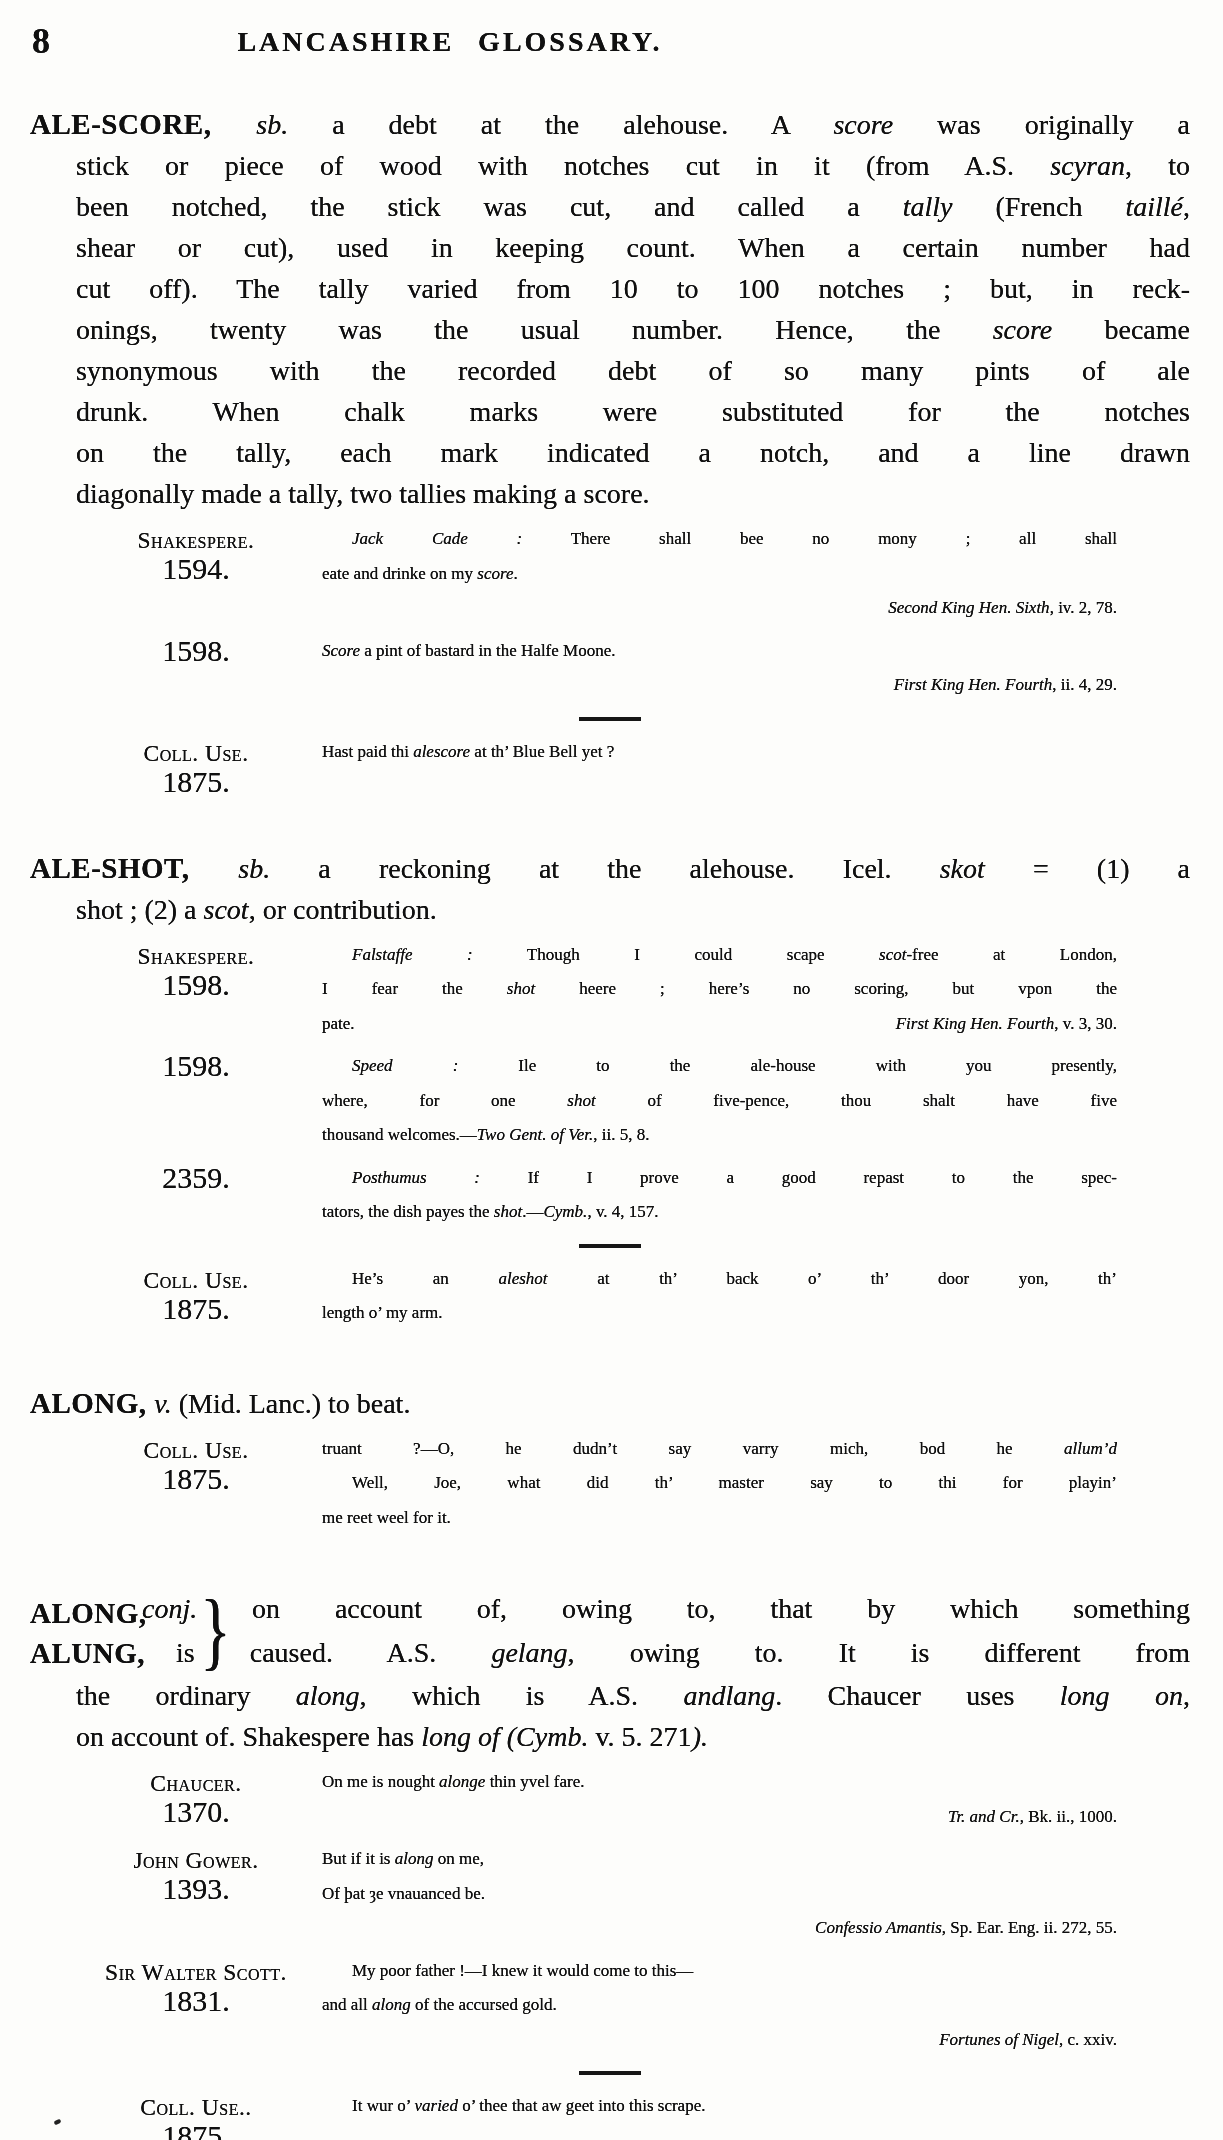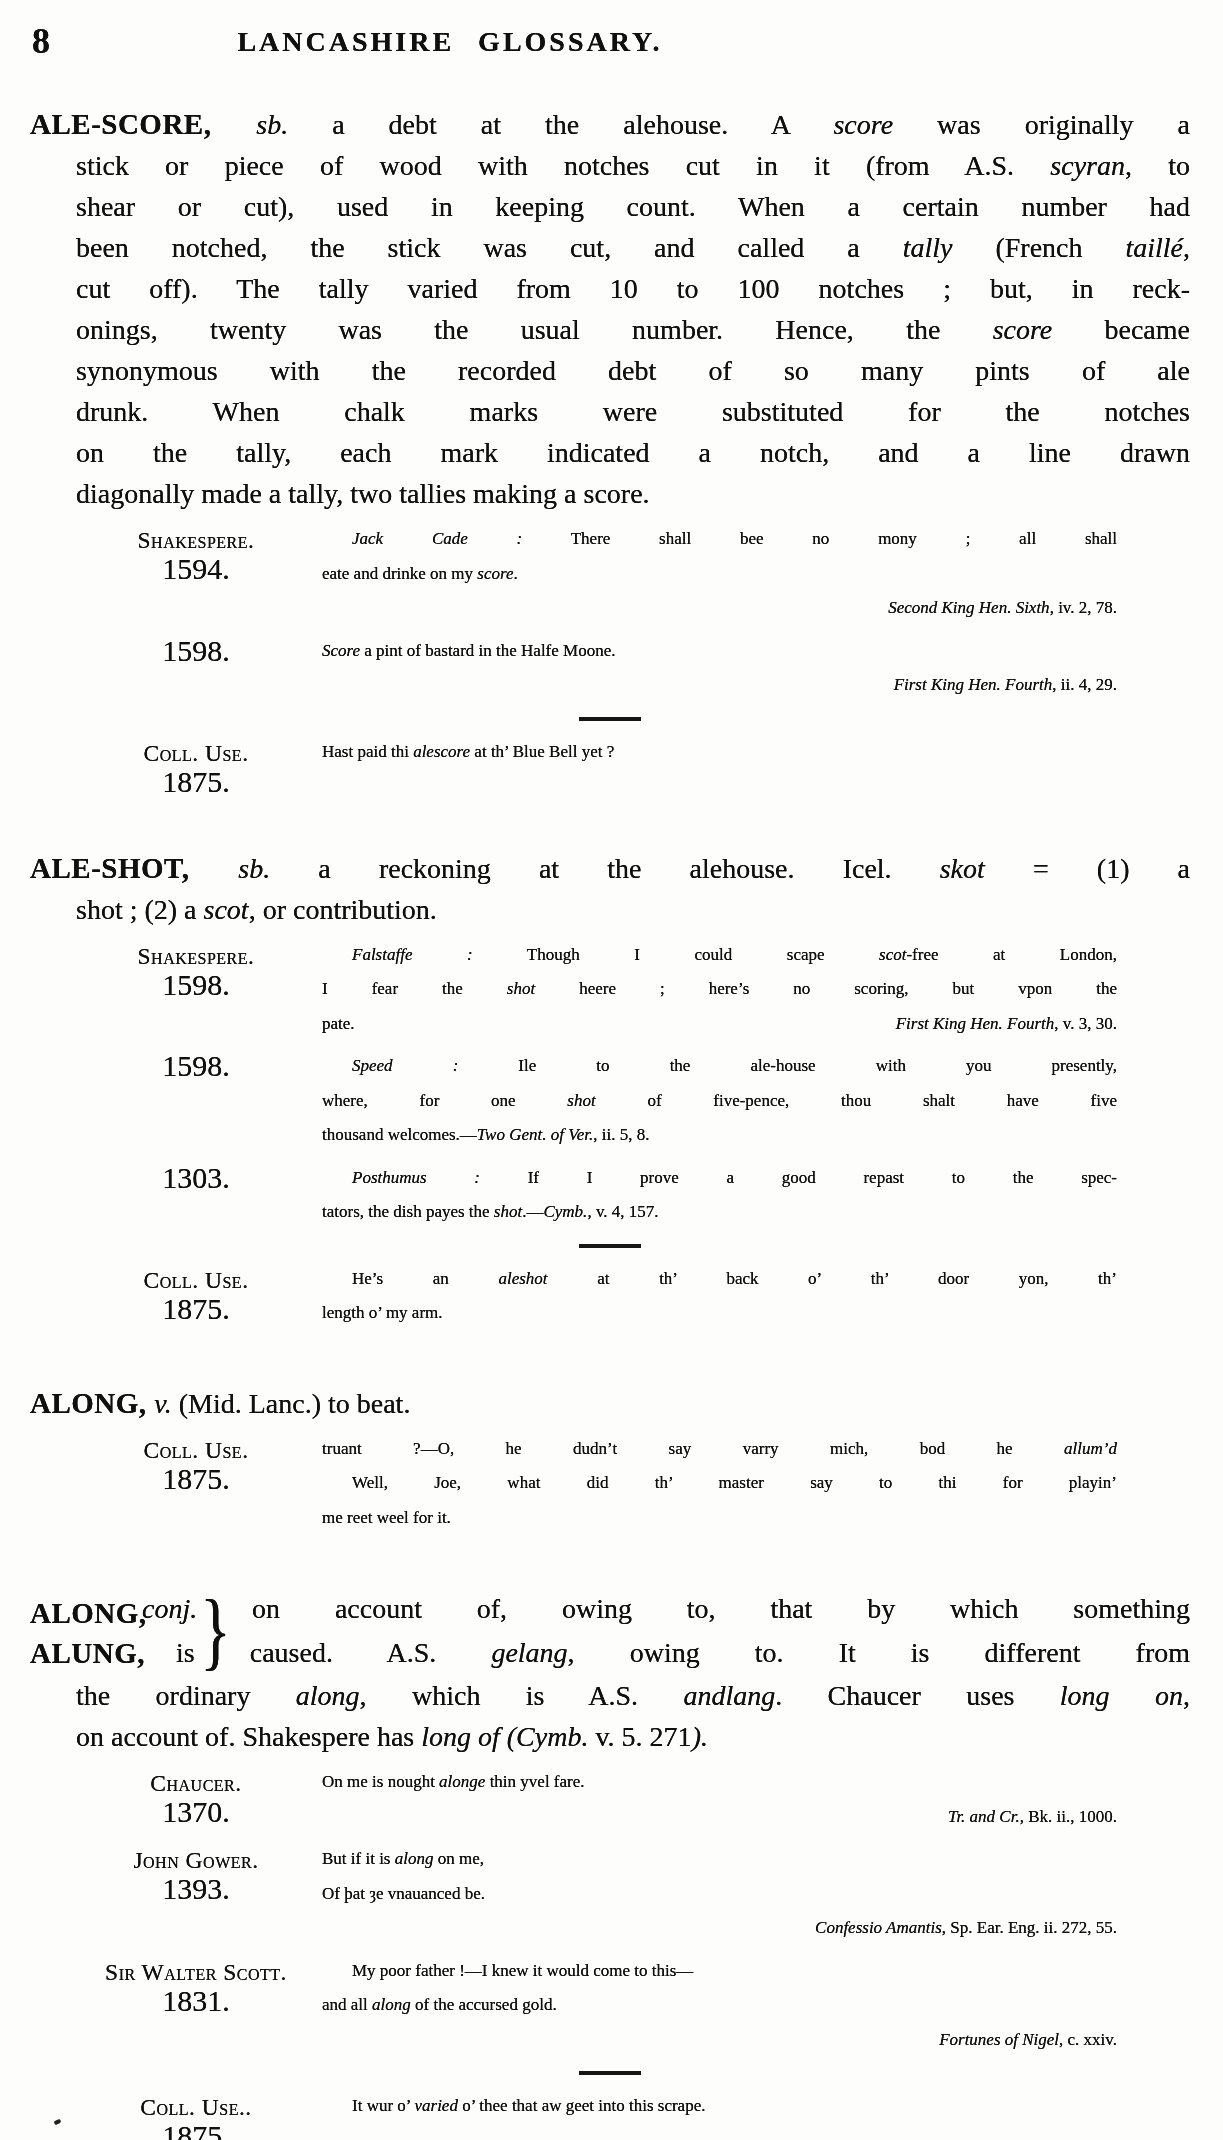--- a/index.html
+++ b/index.html
@@ -53,22 +53,22 @@
 
 <div class="page">
   <div class="page-header">
     <span class="pageno">8</span>
     <span class="running-title">LANCASHIRE GLOSSARY.</span>
   </div>
   <div id="entries">
       <section class="entry first">
         <div class="def-line just"><span class="hw">ALE-SCORE, </span><span class="it">sb.</span><span> a debt at the alehouse.  A </span><span class="it">score</span><span> was originally a</span></div>
         <div class="def-line indent just"><span>stick or piece of wood with notches cut in it (from A.S. </span><span class="it">scyran</span><span>, to</span></div>
+        <div class="def-line indent just"><span>been notched, the stick was cut, and called a </span><span class="it">tally</span><span> (French </span><span class="it">taillé</span><span>,</span></div>
         <div class="def-line indent just"><span>shear or cut), used in keeping count.  When a certain number had</span></div>
-        <div class="def-line indent just"><span>been notched, the stick was cut, and called a </span><span class="it">tally</span><span> (French </span><span class="it">taillé</span><span>,</span></div>
         <div class="def-line indent just"><span>cut off).  The tally varied from 10 to 100 notches ; but, in reck-</span></div>
         <div class="def-line indent just"><span>onings, twenty was the usual number.  Hence, the </span><span class="it">score</span><span> became</span></div>
         <div class="def-line indent just"><span>synonymous with the recorded debt of so many pints of ale</span></div>
         <div class="def-line indent just"><span>drunk.  When chalk marks were substituted for the notches</span></div>
         <div class="def-line indent just"><span>on the tally, each mark indicated a notch, and a line drawn</span></div>
         <div class="def-line indent"><span>diagonally made a tally, two tallies making a score.</span></div>
         <div class="cit-row">
           <div class="cit-src">
             <div class="src-name">Shakespere.</div>
             <div class="src-year">1594.</div>
@@ -124,21 +124,21 @@
           </div>
           <div class="cit-quote">
             <div class="q-line q-ind q-just"><span class="it">Speed :</span><span>  Ile to the ale-house with you presently,</span></div>
             <div class="q-line q-just"><span>where, for one </span><span class="it">shot</span><span> of five-pence, thou shalt have five</span></div>
             <div class="q-line"><span>thousand welcomes.—</span><span class="it">Two Gent. of Ver.</span><span>, ii. 5, 8.</span></div>
           </div>
         </div>
         <div class="cit-row">
           <div class="cit-src">
             <div class="src-name"></div>
-            <div class="src-year">1303.</div>
+            <div class="src-year">2359.</div>
           </div>
           <div class="cit-quote">
             <div class="q-line q-ind q-just"><span class="it">Posthumus :</span><span>  If I prove a good repast to the spec-</span></div>
             <div class="q-line"><span>tators, the dish payes the </span><span class="it">shot</span><span>.—</span><span class="it">Cymb.</span><span>, v. 4, 157.</span></div>
           </div>
         </div>
         <div class="divider"></div>
         <div class="cit-row">
           <div class="cit-src">
             <div class="src-name">Coll. Use.</div>

